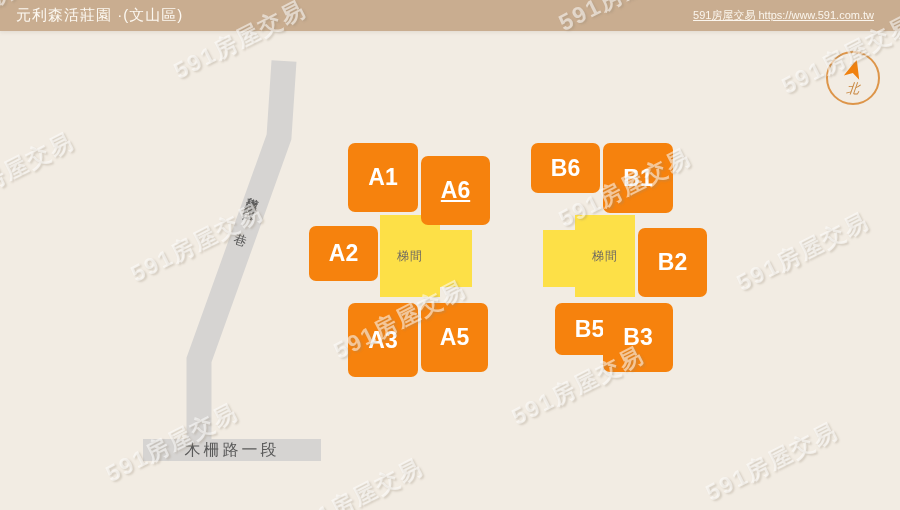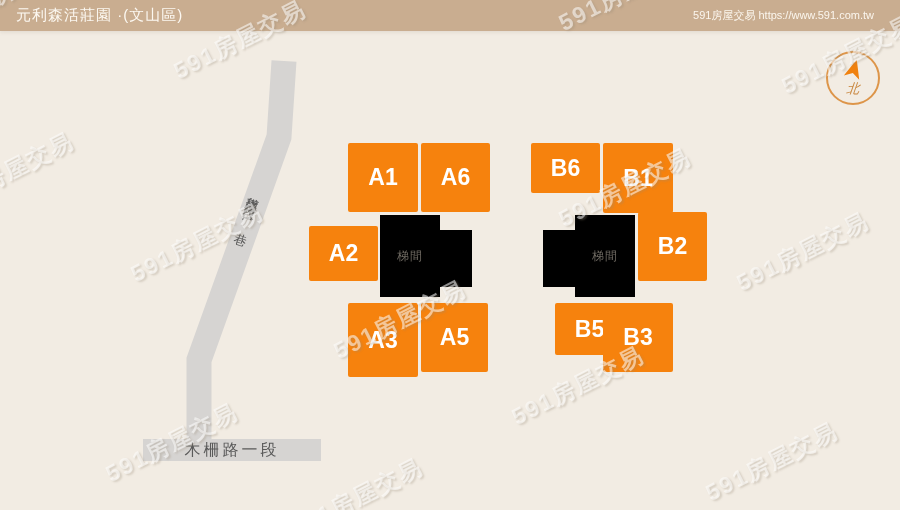--- a/index.html
+++ b/index.html
@@ -7,55 +7,55 @@
     position:relative;width:900px;height:510px;overflow:hidden;
     background:#f2ece3;font-family:"Liberation Sans",sans-serif;
   }
   
   .header{
     position:absolute;left:0;top:0;width:900px;height:31px;
     background:#c9ad90;display:flex;align-items:center;justify-content:space-between;
     z-index:20;box-shadow:0 1px 4px rgba(120,100,80,0.15);
   }
   .header .title{color:#fcf8f1;font-size:15px;letter-spacing:1px;padding-left:16px;}
-  .header .credit{color:#fbf6ee;font-size:11px;padding-right:26px;}
+  .header .credit{color:#fbf6ee;font-size:11px;padding-right:26px;text-decoration:underline;}
   
   .roads-svg{position:absolute;left:0;top:0;z-index:1;}
   .road-label-v{
     position:absolute;left:231px;top:186px;width:16px;height:120px;
     writing-mode:vertical-rl;text-orientation:mixed;
     transform:rotate(18deg);transform-origin:center center;
     font-size:13px;letter-spacing:2px;color:#5a5a5a;z-index:2;white-space:nowrap;
   }
   .road-label-h{
     position:absolute;left:143px;top:439px;width:178px;height:22px;
     display:flex;align-items:center;justify-content:center;
     font-size:16px;letter-spacing:3px;color:#5a5a5a;z-index:2;
   }
   
-  .stair{position:absolute;background:#000000;z-index:3;}
+  .stair{position:absolute;background:#fde047;z-index:3;}
   .stairA-main{left:380px;top:215px;width:60px;height:82px;display:flex;align-items:center;justify-content:center;}
   .stairA-ext{left:440px;top:230px;width:32px;height:57px;}
   .stairB-main{left:575px;top:215px;width:60px;height:82px;display:flex;align-items:center;justify-content:center;}
   .stairB-ext{left:543px;top:230px;width:32px;height:57px;}
   .stair-label{font-size:12px;color:#6f6a62;letter-spacing:1px;}
   
   .unit{
-    position:absolute;background:#f6820d;border-radius:2px;z-index:4;
+    position:absolute;background:#f6820d;border-radius:7px;z-index:4;
     color:#ffffff;font-size:23px;font-weight:bold;
     display:flex;align-items:center;justify-content:center;cursor:pointer;
   }
   .uA1{left:348px;top:143px;width:70px;height:69px;}
-  .uA6{left:421px;top:143px;width:69px;height:69px;}
+  .uA6{left:421px;top:156px;width:69px;height:69px;text-decoration:underline;}
   .uA2{left:309px;top:226px;width:69px;height:55px;}
   .uA3{left:348px;top:303px;width:70px;height:74px;}
   .uA5{left:421px;top:303px;width:67px;height:69px;}
   .uB6{left:531px;top:143px;width:69px;height:50px;}
   .uB1{left:603px;top:143px;width:70px;height:70px;text-align:center;}
-  .uB2{left:638px;top:212px;width:69px;height:69px;}
+  .uB2{left:638px;top:228px;width:69px;height:69px;}
   .uB5{left:531px;top:303px;width:69px;height:52px;margin-left:24px;}
   .uB3{left:603px;top:303px;width:70px;height:69px;}
   
   .compass{
     position:absolute;left:826px;top:51px;width:54px;height:54px;
     border:2px solid #dd9549;border-radius:50%;z-index:10;box-sizing:border-box;
   }
   .compass svg{position:absolute;left:13px;top:3px;}
   .compass .north{
     position:absolute;left:0;bottom:5px;width:100%;text-align:center;

